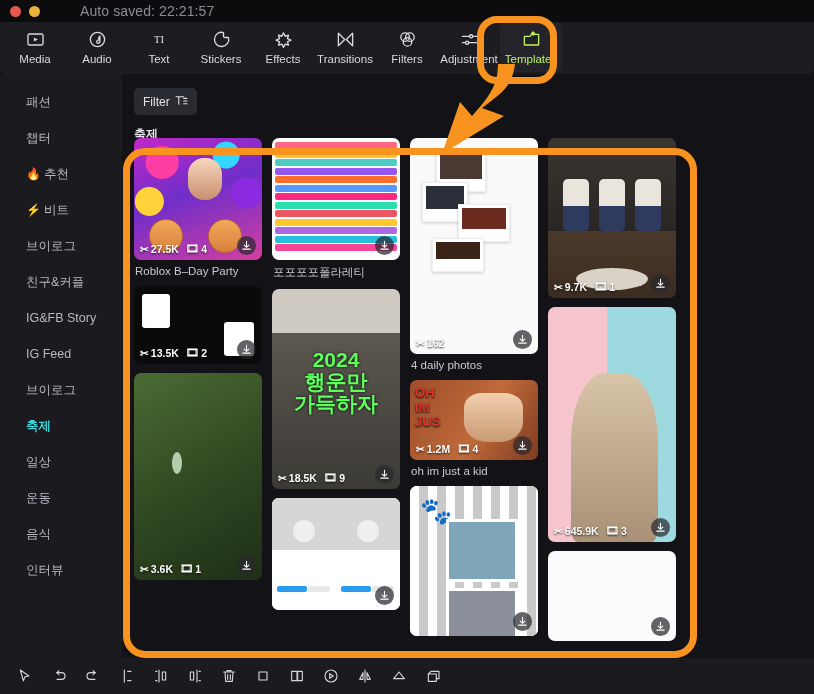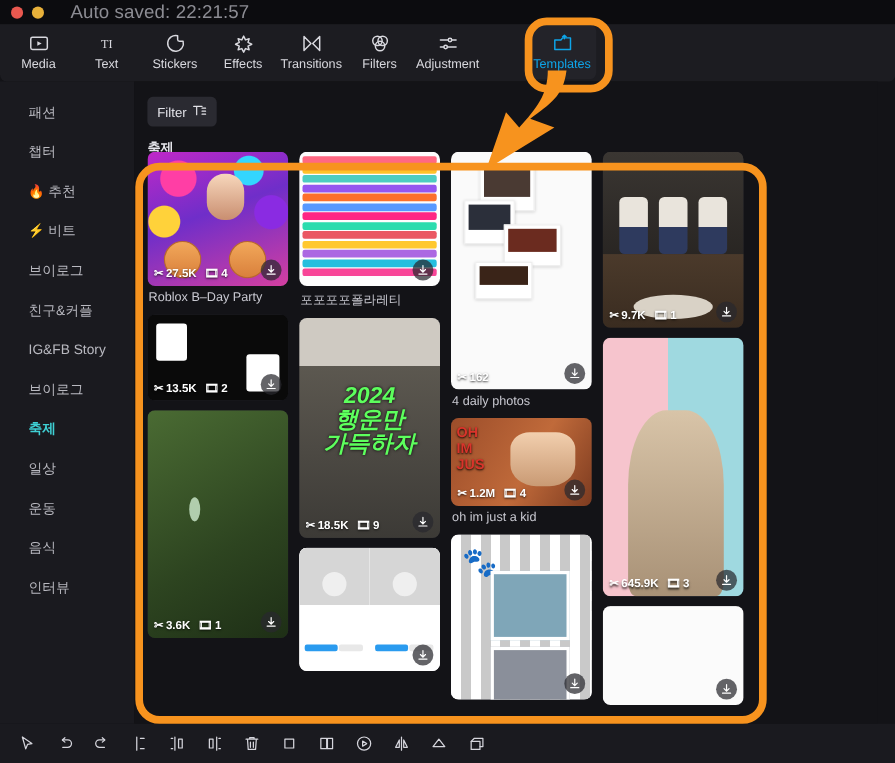--- a/index.html
+++ b/index.html
@@ -13,36 +13,36 @@
 
   
   .titlebar {
     position: absolute; left: 0; top: 0; width: 814px; height: 22px;
     background: #0c0c0f; display: flex; align-items: center;
   }
   .traffic { display: flex; gap: 8px; padding-left: 10px; }
   .dot { width: 11px; height: 11px; border-radius: 50%; }
   .dot.red { background: #e9584f; }
   .dot.yellow { background: #e8b13a; }
-  .autosave { margin-left: 24px; font-size: 17px; color: #8c8c93; letter-spacing: .1px; }
+  .autosave { margin-left: 40px; font-size: 14px; color: #8c8c93; letter-spacing: .1px; }
 
   
   .toolbar {
     position: absolute; left: 0; top: 22px; width: 814px; height: 52px;
     background: #1c1c21; border-radius: 0 0 6px 6px;
     display: flex; align-items: flex-start; padding-left: 4px;
   }
   .tool {
     width: 62px; height: 50px; display: flex; flex-direction: column;
     align-items: center; justify-content: center; gap: 3px;
     color: #d8d8de; cursor: pointer; border-radius: 6px;
   }
   .tool .ic { height: 20px; display: flex; align-items: center; justify-content: center; }
   .tool .lb { font-size: 11.5px; line-height: 12px; white-space: nowrap; }
-  .tool.active { color: #0ea5e9; background: #232329; margin-left: 42px; }
+  .tool.active { color: #bef264; background: #232329; }
   .tool svg { display: block; }
 
   
   .sidebar {
     position: absolute; left: 0; top: 74px; width: 122px; height: 584px;
     background: #1a1a1f; overflow: hidden; padding-top: 10px;
   }
   .side-item {
     height: 36px; display: flex; align-items: center; padding-left: 26px;
     font-size: 12.5px; color: #b9b9c0; cursor: pointer; gap: 3px;
@@ -114,21 +114,21 @@
       box-shadow:0 1px 3px rgba(0,0,0,.18); }
   .t-daily .po i { position:absolute; inset:3px 3px 12px 3px; display:block; }
   .t-anime { background:linear-gradient(#3a3632,#1d1a18); }
   .t-anime .tbl { position:absolute; left:0; right:0; bottom:0; height:42%;
       background:linear-gradient(#4b3a2b,#3a2c20); }
   .t-anime .plate { position:absolute; left:22%; bottom:8px; width:56%; height:22px;
       border-radius:50%; background:#d9d2c6; }
   .t-anime .g { position:absolute; bottom:42%; width:26px; height:52px; border-radius:5px;
       background:linear-gradient(#e9e4dc 0 52%,#2e3a5e 52%); }
   .t-puhm { background:#0a0a0a; }
-  .t-2024 { background:linear-gradient(#cfcac2 0 22%,#5c5850 22%,#3c3a36);font-style:italic; }
+  .t-2024 { background:linear-gradient(#cfcac2 0 22%,#5c5850 22%,#3c3a36); }
   .t-green { background:linear-gradient(150deg,#4a6b33,#2d4420 60%,#1e2f16); }
   .t-ohim { background:linear-gradient(120deg,#9c4d2a,#c06a3a 55%,#7d3b20); }
   .t-hijab { background:linear-gradient(90deg,#f6c4cd 0 46%,#9fd9e0 46%); }
   .t-paw { background:
       repeating-linear-gradient(90deg,#fff 0 9px,#c9c9c9 9px 18px),
       repeating-linear-gradient(0deg,#fff 0 9px,#c9c9c9 9px 18px); }
   .t-sns { background:#fff; }
   .t-sns .half { position:absolute; top:0; bottom:0; width:50%; background:#fff; }
   .t-sns .gray { position:absolute; left:0; right:0; top:0; height:46%; background:#d6d6d6; }
   .t-sns .av { position:absolute; left:50%; top:20%; transform:translateX(-50%);
@@ -175,20 +175,29 @@
         <span class="ic">
           <svg width="19" height="19" viewBox="0 0 24 24" fill="none" stroke="currentColor" stroke-width="1.7" stroke-linecap="round" stroke-linejoin="round">
             <rect x="2.5" y="5" width="19" height="14" rx="2"></rect>
             <path d="M10 9.5l5 2.5-5 2.5z" fill="currentColor" stroke="none"></path>
           </svg>
         </span>
         <span class="lb">Media</span>
       </div>
       <div class="tool">
         <span class="ic">
+          <svg width="19" height="19" viewBox="0 0 24 24" fill="none" stroke="currentColor" stroke-width="1.7" stroke-linecap="round" stroke-linejoin="round">
+            <circle cx="12" cy="12" r="9"></circle>
+            <path d="M15 7.5v7.2a2 2 0 1 1-1.4-1.9V9"></path>
+          </svg>
+        </span>
+        <span class="lb">Audio</span>
+      </div>
+      <div class="tool">
+        <span class="ic">
           <svg width="22" height="19" viewBox="0 0 24 24">
             <text x="12" y="17" text-anchor="middle" font-size="14" font-family="Liberation Serif, serif" fill="currentColor">TI</text>
           </svg>
         </span>
         <span class="lb">Text</span>
       </div>
       <div class="tool">
         <span class="ic">
           <svg width="19" height="19" viewBox="0 0 24 24" fill="none" stroke="currentColor" stroke-width="1.7" stroke-linecap="round" stroke-linejoin="round">
             <path d="M14.5 3.2A9 9 0 1 0 20.8 9.5h-4.3a2 2 0 0 1-2-2z"></path>
@@ -259,20 +268,23 @@
         <span>비트</span>
       </div>
       <div class="side-item">
         <span>브이로그</span>
       </div>
       <div class="side-item">
         <span>친구&amp;커플</span>
       </div>
       <div class="side-item">
         <span>IG&amp;FB Story</span>
+      </div>
+      <div class="side-item">
+        <span>IG Feed</span>
       </div>
       <div class="side-item">
         <span>브이로그</span>
       </div>
       <div class="side-item sel">
         <span>축제</span>
       </div>
       <div class="side-item">
         <span>일상</span>
       </div>

